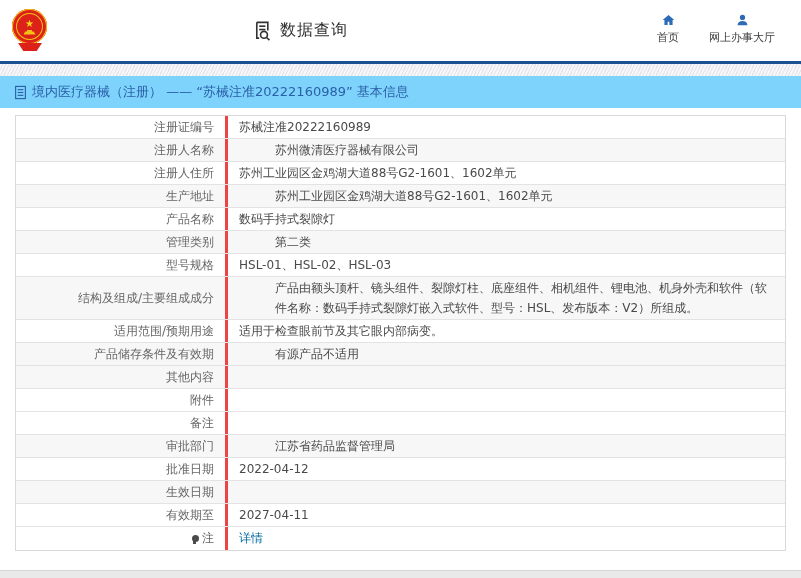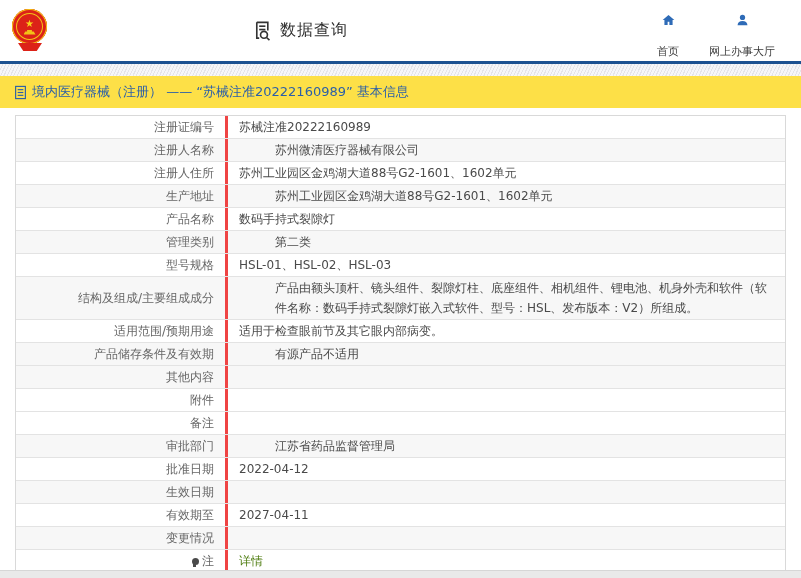--- a/index.html
+++ b/index.html
@@ -18,43 +18,43 @@
     clip-path:polygon(0 100%,15% 40%,30% 40%,30% 0,70% 0,70% 40%,85% 40%,100% 100%); }
   .emblem-ribbon { width:24px; height:8px; margin:-1px auto 0; background:#dc2218;
     clip-path:polygon(0 0,100% 0,78% 100%,22% 100%); }
   .agency { position:absolute; left:58px; top:11px; }
   .agency-cn { font-size:21px; font-weight:bold; color:#1e5cac; letter-spacing:1.5px; line-height:24px; }
   .agency-en { font-size:10.4px; color:#2f6fc0; margin-top:3px; letter-spacing:0.2px; }
   .data-query { position:absolute; left:252px; top:19px; display:flex; align-items:center; gap:5px;
     cursor:pointer; }
   .data-query span { font-size:16px; color:#2f2f2f; letter-spacing:1px; }
   .top-links { position:absolute; right:26px; top:13px; display:flex; gap:30px; }
-  .top-link { display:flex; flex-direction:column; align-items:center; gap:17px; cursor:pointer;
+  .top-link { display:flex; flex-direction:column; align-items:center; gap:3px; cursor:pointer;
     text-decoration:none; }
   .top-link span { font-size:11px; color:#3a3a3a; white-space:nowrap; }
 
   
   .blue-line { position:absolute; top:61px; left:0; width:801px; height:3px; background:#1c5191; }
   .hatch-strip { position:absolute; top:64px; left:0; width:801px; height:12px;
     background:repeating-linear-gradient(115deg,#f6f6f8 0px,#f6f6f8 2px,#e4e4e9 2px,#e4e4e9 3px); }
-  .breadcrumb-bar { position:absolute; top:76px; left:0; width:801px; height:32px; background:#fde047;
+  .breadcrumb-bar { position:absolute; top:76px; left:0; width:801px; height:32px; background:#7dd3fc;
     display:flex; align-items:center; padding-left:14px; gap:5px; }
   .breadcrumb-bar span { font-size:13px; color:#2b5fa8; }
 
   
   .info-table { position:absolute; left:15px; top:115px; width:771px; background:#fff;
     border:1px solid #d9d9d9; }
   .row { display:flex; min-height:22.5px; border-bottom:1px solid #e3e3e3; background:#fff; }
   .row:last-child { border-bottom:none; }
   .row.alt { background:#f7f7f7;gap:36px; }
   .cell { display:flex; align-items:center; font-size:12px; line-height:20px; }
   .cell.label { width:212px; flex:0 0 212px; justify-content:flex-end; padding:1px 11px 1px 4px;
     color:#666; border-right:3px solid #ef4444; text-align:right; }
   .cell.value { flex:1; padding:1px 14px 1px 11px; color:#4a4a4a; }
-  .link { color:#4d7c0f; cursor:pointer; }
+  .link { color:#0369a1; cursor:pointer; }
   .note-dot { position:relative; width:7px; height:7px; border-radius:50%; background:#4a4a4a;
     display:inline-block; margin-right:3px; flex:0 0 auto; }
   .note-dot::after { content:''; position:absolute; left:1px; bottom:-2px; width:3px; height:3px;
     background:#4a4a4a; }
 
   .footer-strip { position:absolute; top:570px; left:0; width:801px; height:8px; background:#e9e9e9;
     border-top:1px solid #d6d6d6; }
 </style>
 </head>
 <body>
@@ -240,28 +240,20 @@
         </div>
       </div>
       <div class="row">
         <div class="cell label">
           <span>有效期至</span>
         </div>
         <div class="cell value">
           <span>2027-04-11</span>
         </div>
       </div>
-      <div class="row alt">
-        <div class="cell label">
-          <span>变更情况</span>
-        </div>
-        <div class="cell value">
-          <span></span>
-        </div>
-      </div>
       <div class="row">
         <div class="cell label">
           <span class="note-dot"></span>
           <span>注</span>
         </div>
         <div class="cell value">
           <span class="link">详情</span>
         </div>
       </div>
     </div>

